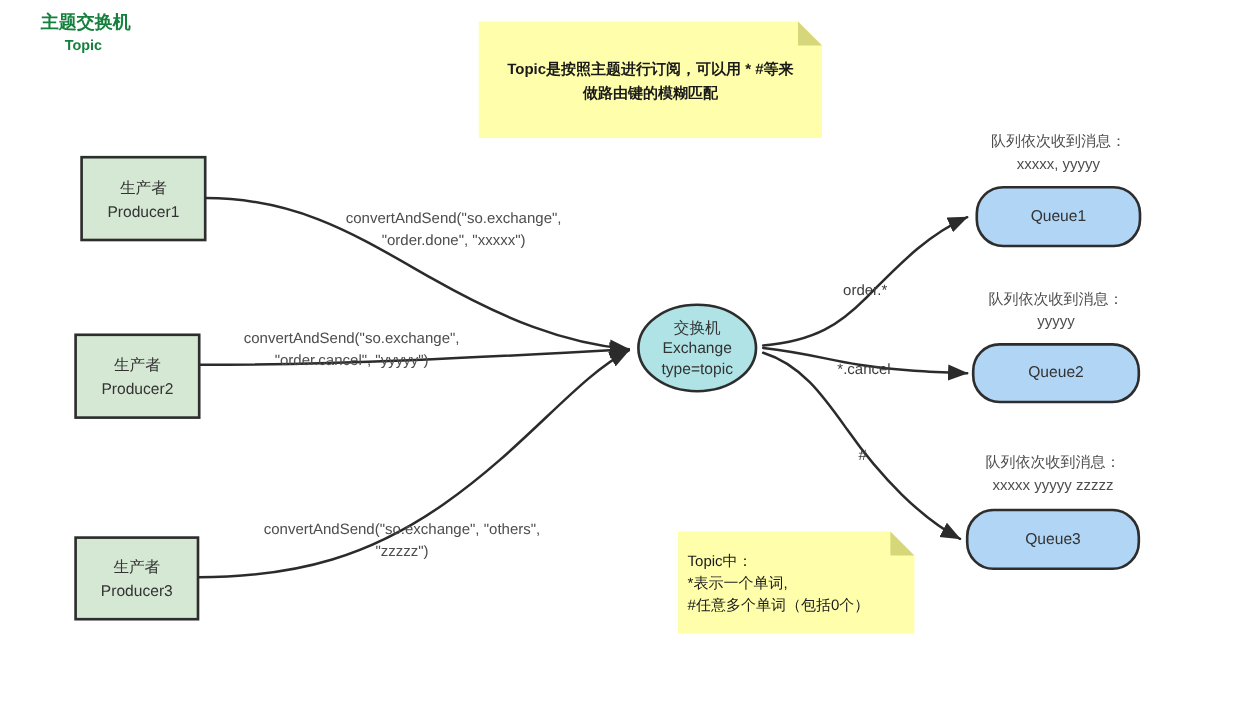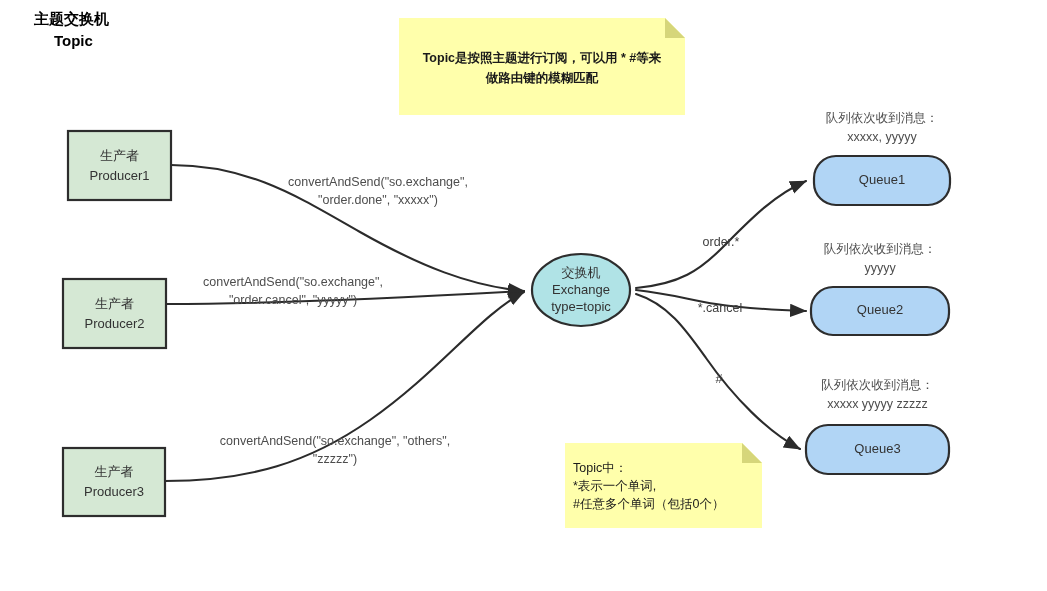--- a/index.html
+++ b/index.html
@@ -24,25 +24,25 @@
     left: 0;
     top: 0;
     width: 1047px;
     height: 591px;
   }
   .title-block {
     position: absolute;
     left: 34px;
     top: 8px;
     font-weight: bold;
-    color: #000000;
+    color: #15803d;
     line-height: 1.45;
   }
   .title-cn { font-size: 15px; }
-  .title-en { font-size: 15px; padding-left: 20px; }
+  .title-en { font-size: 12px; padding-left: 20px; }
 
   .node-text {
     font-size: 13px;
     fill: #333333;
     text-anchor: middle;
     dominant-baseline: middle;
   }
   .edge-label {
     font-size: 12.5px;
     fill: #4d4d4d;

